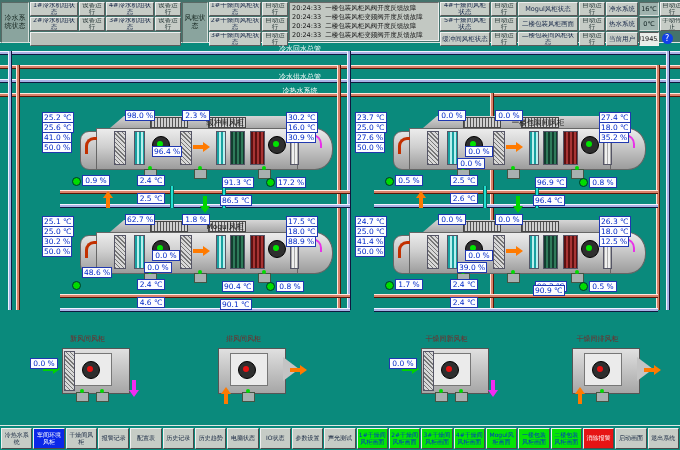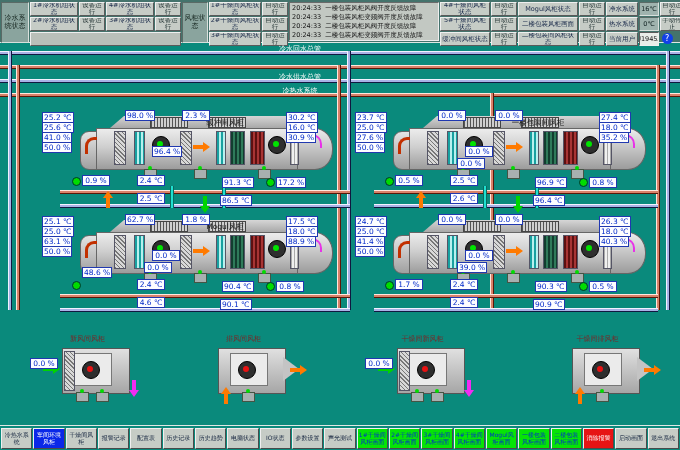--- a/index.html
+++ b/index.html
@@ -326,21 +326,21 @@
       <div class="box" style="left:97px;top:87px">2.6 ℃</div>
       <div class="box" style="left:182px;top:71px">96.9 ℃</div>
       <div class="valve" style="left:226px;top:72px"></div>
       <div class="box" style="left:236px;top:71px">0.8 %</div>
       <div class="box" style="left:180px;top:89px">96.4 ℃</div>
     </div>
 
     <div class="ahu" style="left: 40px; top: 210px;">
       <div class="box" style="left:2px;top:6px">25.1 ℃</div>
       <div class="box" style="left:2px;top:16px">25.0 ℃</div>
-      <div class="box" style="left:2px;top:26px">63.1 %</div>
+      <div class="box" style="left:2px;top:26px">30.2 %</div>
       <div class="box" style="left:2px;top:36px">50.0 %</div>
       <div class="roof"></div>
       <div class="vent" style="left:110px"></div>
       <div class="vent" style="left:168px"></div>
       <div class="nose"></div>
       <div class="hook"></div>
       <div class="bodyy"></div>
       <div class="cap"></div>
       <div class="sect hatch" style="left:74px"></div>
       <div class="sect filt" style="left:94px;width:11px"></div>
@@ -399,29 +399,29 @@
       <div class="curl"></div>
       <div class="act" style="left:104px"></div>
       <div class="act" style="left:154px"></div>
       <div class="act" style="left:218px"></div>
       <div class="box" style="left:85px;top:4px">0.0 %</div>
       <div class="box" style="left:142px;top:4px">0.0 %</div>
       <div class="box" style="left:112px;top:40px">0.0 %</div>
       <div class="box" style="left:104px;top:52px">39.0 %</div>
       <div class="box" style="left:246px;top:6px">26.3 ℃</div>
       <div class="box" style="left:246px;top:16px">18.0 ℃</div>
-      <div class="box" style="left:246px;top:26px">40.3 %</div>
+      <div class="box" style="left:246px;top:26px">12.5 %</div>
       <div class="valve" style="left:32px;top:71px"></div>
       <div class="box" style="left:42px;top:69px">1.7 %</div>
       <div class="box" style="left:97px;top:69px">2.4 ℃</div>
       <div class="box" style="left:97px;top:87px">2.4 ℃</div>
       <div class="box" style="left:182px;top:71px">90.3 ℃</div>
       <div class="valve" style="left:226px;top:72px"></div>
       <div class="box" style="left:236px;top:71px">0.5 %</div>
-      <div class="box" style="left:180px;top:89px">90.9 ℃</div>
+      <div class="box" style="left:180px;top:75px">90.9 ℃</div>
     </div>
 
     <div class="fanunit supply" style="left: 30px; top: 334px;">
       <div class="fan-title">新风间风柜</div>
       <div class="fbody"></div>
       <div class="fpanel"></div>
       <div class="fhatch s-only"></div>
       <div class="fan fred" style="left:52px;top:27px"></div>
       <div class="box s-only" style="left:0;top:24px">0.0 %</div>
       <div class="ar ar-r c-green s-only" style="left:13px;top:33px"></div>
@@ -437,21 +437,21 @@
       <div class="fpanel"></div>
 
       <div class="fan fred" style="left:52px;top:27px"></div>
 
       <div class="funnel e-only"></div>
       <div class="ar ar-r c-orange e-only" style="left:104px;top:34px"></div>
       <div class="ar ar-u c-orange e-only" style="left:38px;top:60px"></div>
       <div class="act e-only" style="left:56px"></div>
     </div>
 
-    <div class="fanunit supply" style="left: 365px; top: 334px;">
+    <div class="fanunit supply" style="left: 389px; top: 334px;">
       <div class="fan-title">干燥间新风柜</div>
       <div class="fbody"></div>
       <div class="fpanel"></div>
       <div class="fhatch s-only"></div>
       <div class="fan fred" style="left:52px;top:27px"></div>
       <div class="box s-only" style="left:0;top:24px">0.0 %</div>
       <div class="ar ar-r c-green s-only" style="left:13px;top:33px"></div>
       <div class="ar ar-d c-magenta s-only" style="left:102px;top:46px"></div>
       <div class="act s-only" style="left:46px"></div>
       <div class="act s-only" style="left:66px"></div>

